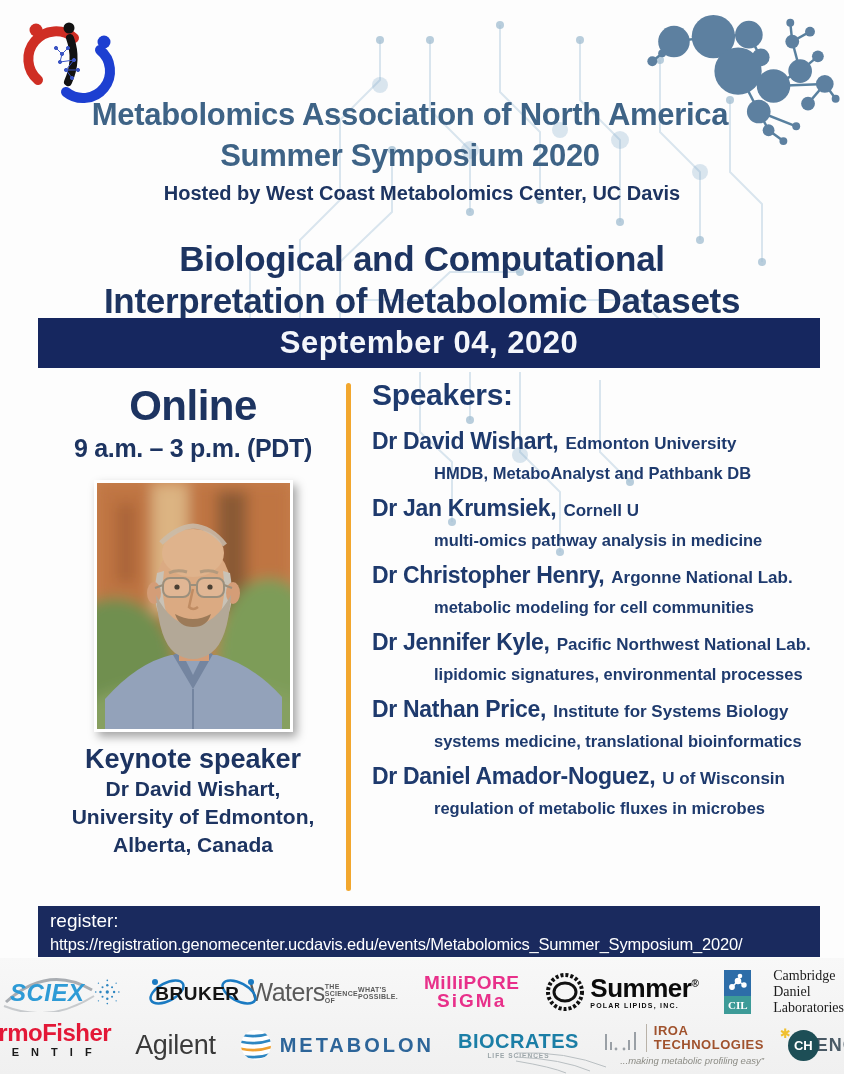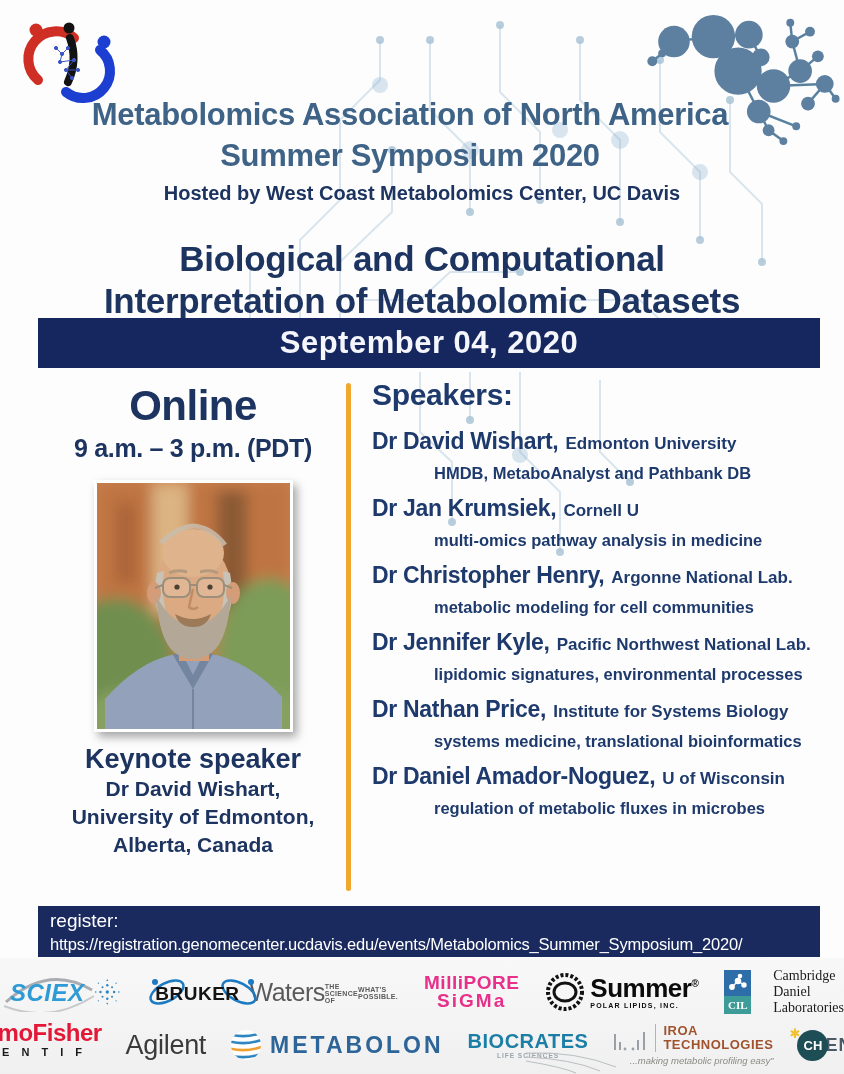--- a/index.html
+++ b/index.html
@@ -71,21 +71,21 @@
   .cil-blocks{display:flex;flex-direction:column;width:44px;}
   .cil-sq1{width:27px;height:26px;background:#2d6da8;display:flex;align-items:center;justify-content:center;}
   .cil-sq2{width:27px;height:18px;background:#3d9b98;color:#fff;font-weight:700;font-size:11px;
            display:flex;align-items:center;justify-content:center;font-family:"Liberation Serif",serif;}
   .cil-text{font-family:"Liberation Serif", serif;color:#1c1c1c;font-size:14px;line-height:16px;}
   .thermo{display:flex;flex-direction:column;line-height:1;}
   .thermo-name{color:#e31837;font-weight:800;font-size:24px;letter-spacing:-.5px;}
   .thermo-sub{color:#1a1a1a;font-weight:700;font-size:11px;letter-spacing:4.5px;margin-top:2px;}
   .agilent-name{color:#3a3a3a;font-size:27px;font-weight:500;letter-spacing:-.3px;}
   .metabolon{display:flex;align-items:center;gap:8px;}
-  .metabolon-name{color:#2d6599;font-weight:600;font-size:23px;letter-spacing:3px;}
+  .metabolon-name{color:#2d6599;font-weight:600;font-size:20px;letter-spacing:3px;}
   .biocrates{position:relative;display:flex;flex-direction:column;line-height:1;width:150px;}
   .biocrates-name{color:#1b7ea6;font-weight:800;font-size:20px;letter-spacing:.5px;}
   .biocrates-sub{color:#9aa4a8;font-weight:700;font-size:6.5px;letter-spacing:1px;margin-top:2px;}
   .bio-lines{position:absolute;left:58px;top:14px;}
   .iroa{display:flex;flex-direction:column;}
   .iroa-top{display:flex;align-items:flex-end;gap:7px;}
   .iroa-col{display:flex;flex-direction:column;line-height:1.05;border-left:1px solid #b9b2a8;padding-left:7px;}
   .iroa-name{color:#a0522d;font-weight:700;font-size:13px;letter-spacing:.5px;}
   .iroa-sub{color:#a0522d;font-weight:700;font-size:13px;letter-spacing:.5px;}
   .iroa-tag{color:#8b8b84;font-size:9.5px;margin-top:3px;align-self:flex-end;font-style:italic;}

